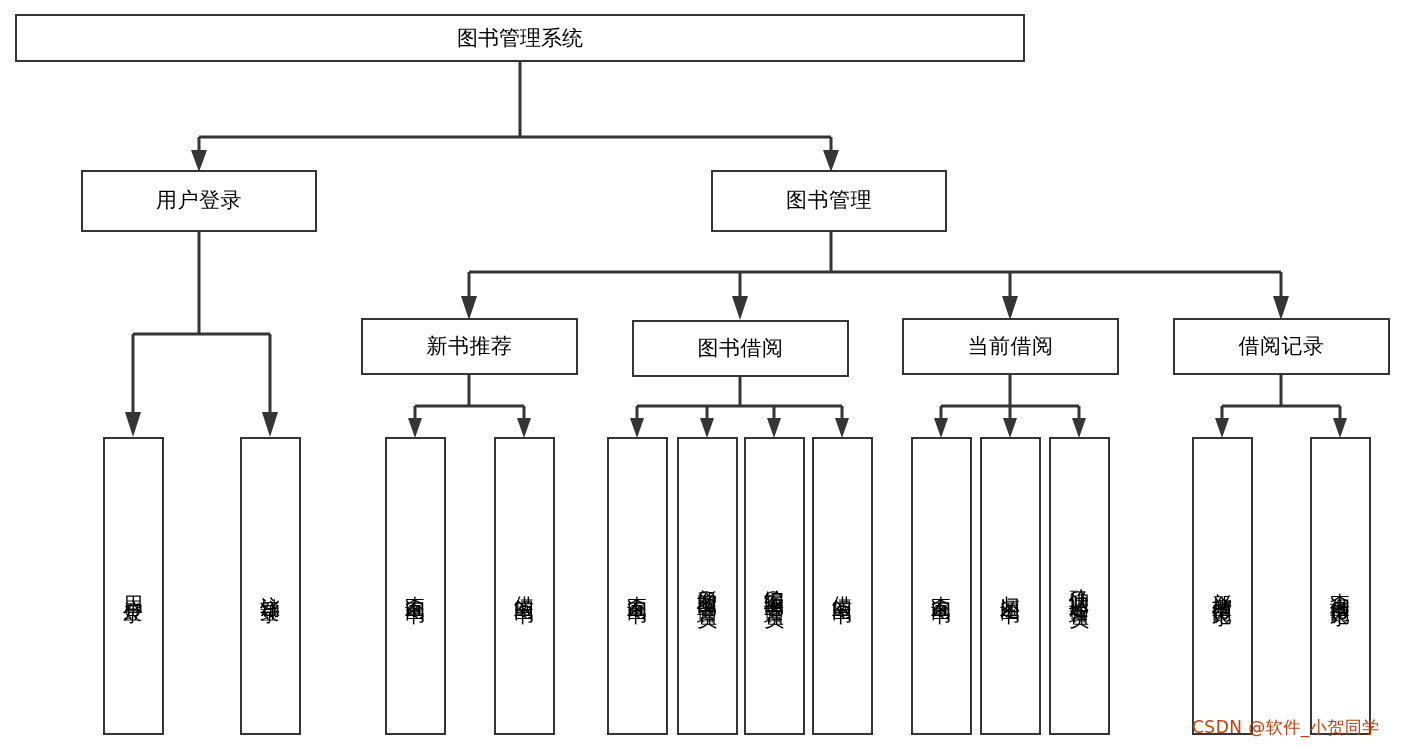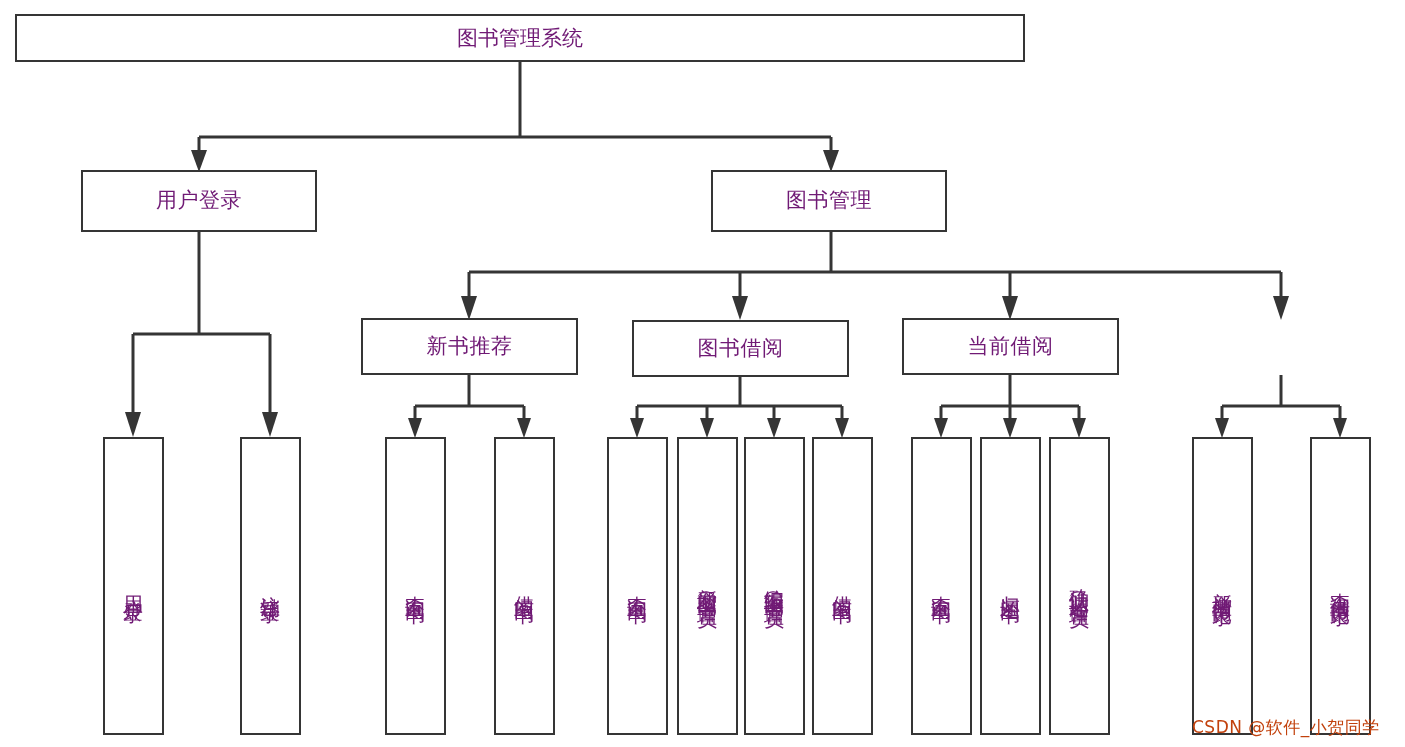--- a/index.html
+++ b/index.html
@@ -27,21 +27,21 @@
     pointer-events: none;
   }
   .node {
     position: absolute;
     box-sizing: border-box;
     border: 2px solid #353535;
     background: #ffffff;
     display: flex;
     align-items: center;
     justify-content: center;
-    color: #701a75;
+    color: #000000;
   }
   .node.horiz {
     font-size: 21px;
     letter-spacing: 0.5px;
     line-height: 1.2;
   }
   .node.root {
     font-size: 21px;
   }
   .node.leaf {
@@ -144,20 +144,21 @@
   </svg>
 
   <div class="node root" style="left:15px; top:14px; width:1010px; height:48px;">图书管理系统</div>
 
   <div class="node horiz" style="left:81px; top:170px; width:236px; height:62px;">用户登录</div>
   <div class="node horiz" style="left:711px; top:170px; width:236px; height:62px;">图书管理</div>
 
   <div class="node horiz" style="left:361px; top:318px; width:217px; height:57px;">新书推荐</div>
   <div class="node horiz" style="left:632px; top:320px; width:217px; height:57px;">图书借阅</div>
   <div class="node horiz" style="left:902px; top:318px; width:217px; height:57px;">当前借阅</div>
+  <div class="node horiz" style="left:1173px; top:318px; width:217px; height:57px;">借阅记录</div>
 
   <div class="node leaf" style="left:103px; top:437px; width:61px; height:298px;">
     <span class="vtext">用户登录</span>
   </div>
   <div class="node leaf" style="left:240px; top:437px; width:61px; height:298px;">
     <span class="vtext">注销登录</span>
   </div>
 
   <div class="node leaf" style="left:385px; top:437px; width:61px; height:298px;">
     <span class="vtext">查询图书</span>

